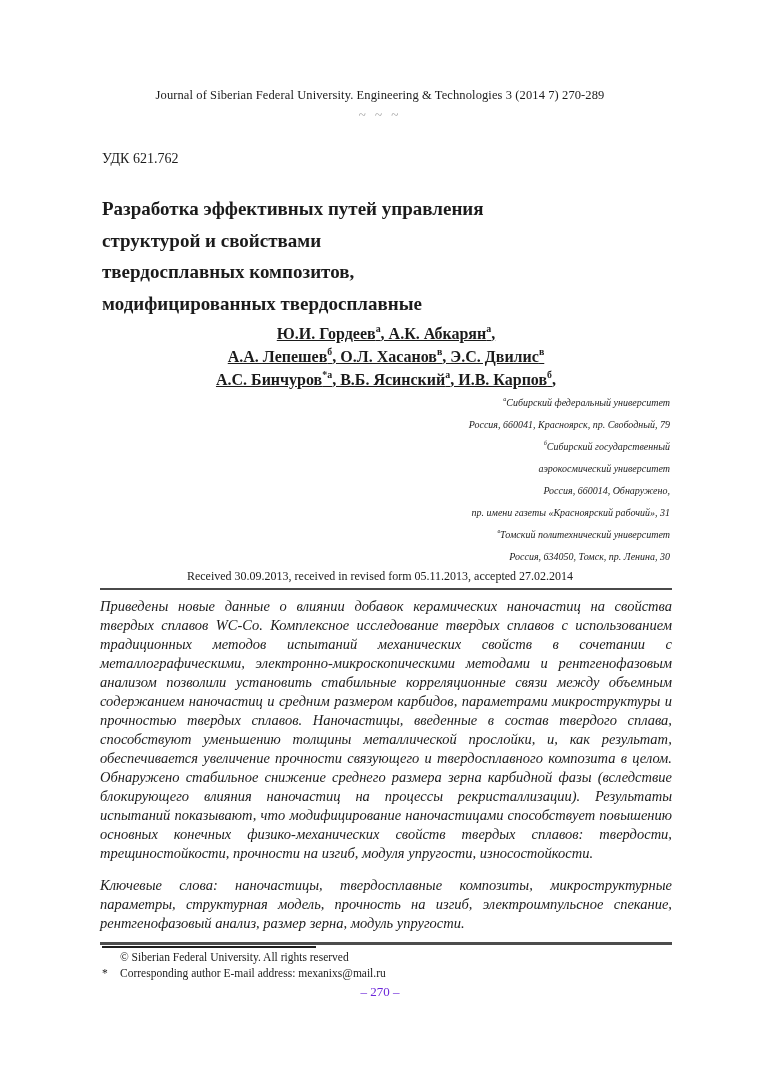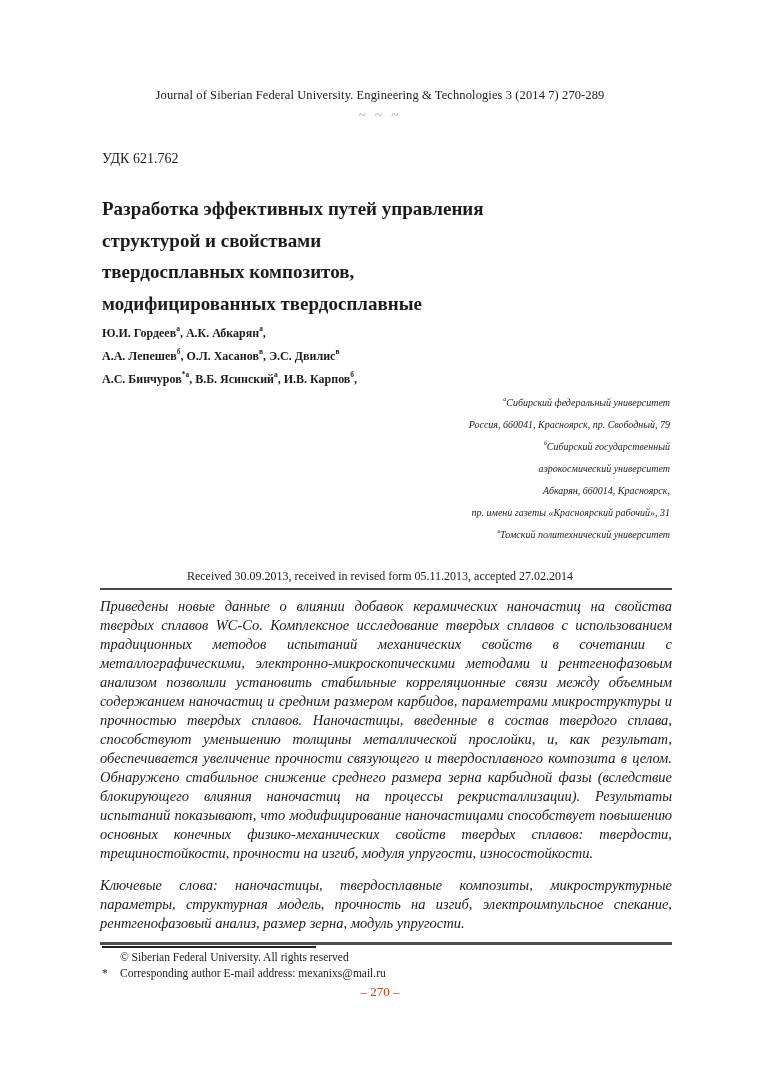--- a/index.html
+++ b/index.html
@@ -21,21 +21,21 @@
     position: absolute; top: 107px; left: 0; right: 0;
     text-align: center; font-size: 13px; color: #999999; letter-spacing: 3px;
   }
   .udc { position: absolute; top: 151px; left: 80px; font-size: 14px; }
   .title {
     position: absolute; top: 193px; left: 80px; right: 68px;
     margin: 0; font-size: 19px; font-weight: bold; line-height: 31.5px;
   }
   .authors {
     position: absolute; top: 322px; left: 80px; right: 68px;
-    text-align: left; font-weight: bold; font-size: 12px; line-height: 23px;
+    text-align: center; font-weight: bold; font-size: 16px; line-height: 23px; text-decoration: underline;
   }
   .authors sup, .affiliations sup {
     font-size: 0.62em; line-height: 0; position: relative; top: -0.1em;
   }
   .affiliations {
     position: absolute; top: 392px; left: 80px; right: 68px;
     text-align: right; font-style: italic; font-size: 10px; line-height: 22px;
   }
   .received {
     position: absolute; top: 569px; left: 0; right: 0;
@@ -54,21 +54,21 @@
   .rule-bottom { margin-top: 9px; height: 3px; background: #4d4d4d; }
   .footnote-rule {
     position: absolute; top: 946px; left: 80px; width: 214px;
     height: 2px; background: #1e1e1e;
   }
   .copyright { position: absolute; top: 951px; left: 98px; font-size: 11.5px; }
   .corresponding-star { position: absolute; top: 967px; left: 80px; font-size: 11.5px; }
   .corresponding { position: absolute; top: 967px; left: 98px; font-size: 11.5px; }
   .page-number {
     position: absolute; top: 984px; left: 0; right: 0;
-    text-align: center; font-size: 13px; color: #c2410c;
+    text-align: center; font-size: 13px; color: #6d28d9;
   }
 </style>
 </head>
 <body>
 
 <div class="page">
 
   <div class="journal-header">Journal of Siberian Federal University. Engineering &amp; Technologies 3 (2014 7) 270-289</div>
 
   <div class="tilde-sep">~ ~ ~</div>
@@ -86,23 +86,24 @@
     <div><span>Ю.И. Гордеев</span><sup>а</sup><span>, А.К. Абкарян</span><sup>а</sup><span>,</span></div>
     <div><span>А.А. Лепешев</span><sup>б</sup><span>, О.Л. Хасанов</span><sup>в</sup><span>, Э.С. Двилис</span><sup>в</sup></div>
     <div><span>А.С. Бинчуров</span><sup>*а</sup><span>, В.Б. Ясинский</span><sup>а</sup><span>, И.В. Карпов</span><sup>б</sup><span>,</span></div>
   </div>
 
   <div class="affiliations">
     <div><sup>а</sup><span>Сибирский федеральный университет</span></div>
     <div><span>Россия, 660041, Красноярск, пр. Свободный, 79</span></div>
     <div><sup>б</sup><span>Сибирский государственный</span></div>
     <div><span>аэрокосмический университет</span></div>
-    <div><span>Абкарян, 660014, Красноярск,</span></div>
+    <div><span>Россия, 660014, Обнаружено,</span></div>
     <div><span>пр. имени газеты «Красноярский рабочий», 31</span></div>
     <div><sup>в</sup><span>Томский политехнический университет</span></div>
+    <div><span>Россия, 634050, Томск, пр. Ленина, 30</span></div>
   </div>
 
   <div class="received">Received 30.09.2013, received in revised form 05.11.2013, accepted 27.02.2014</div>
 
   <div class="rule-top"></div>
 
   <div class="abstract-block">
     <p class="abstract-text">Приведены новые данные о влиянии добавок керамических наночастиц на свойства твердых сплавов WC-Co. Комплексное исследование твердых сплавов с использованием традиционных методов испытаний механических свойств в сочетании с металлографическими, электронно-микроскопическими методами и рентгенофазовым анализом позволили установить стабильные корреляционные связи между объемным содержанием наночастиц и средним размером карбидов, параметрами микроструктуры и прочностью твердых сплавов. Наночастицы, введенные в состав твердого сплава, способствуют уменьшению толщины металлической прослойки, и, как результат, обеспечивается увеличение прочности связующего и твердосплавного композита в целом. Обнаружено стабильное снижение среднего размера зерна карбидной фазы (вследствие блокирующего влияния наночастиц на процессы рекристаллизации). Результаты испытаний показывают, что модифицирование наночастицами способствует повышению основных конечных физико-механических свойств твердых сплавов: твердости, трещиностойкости, прочности на изгиб, модуля упругости, износостойкости.</p>
     <p class="keywords-text">Ключевые слова: наночастицы, твердосплавные композиты, микроструктурные параметры, структурная модель, прочность на изгиб, электроимпульсное спекание, рентгенофазовый анализ, размер зерна, модуль упругости.</p>
     <div class="rule-bottom"></div>

